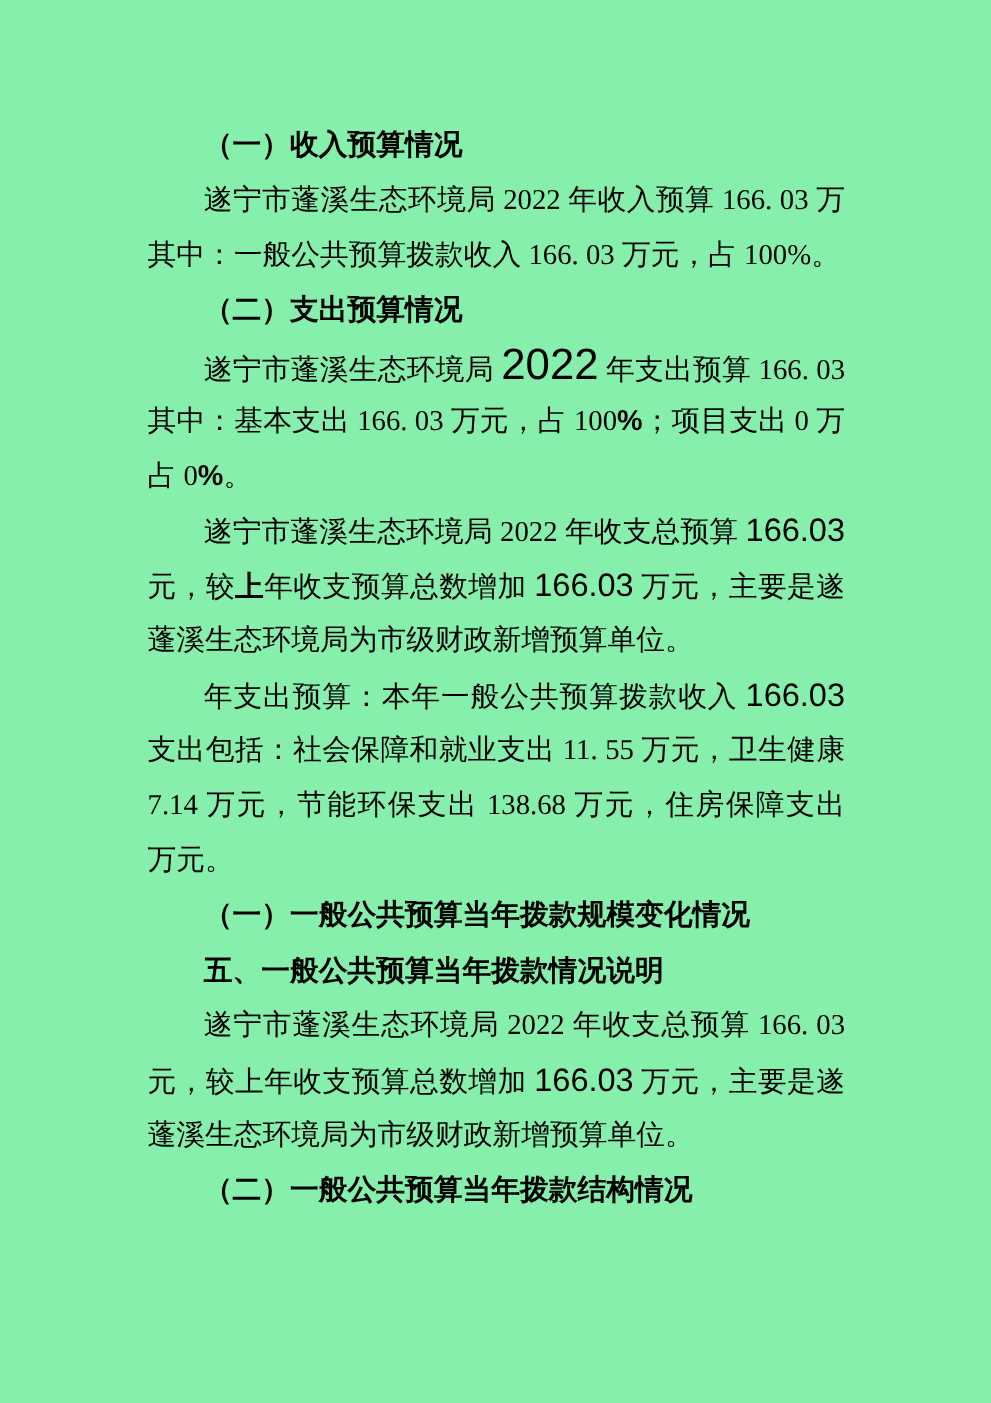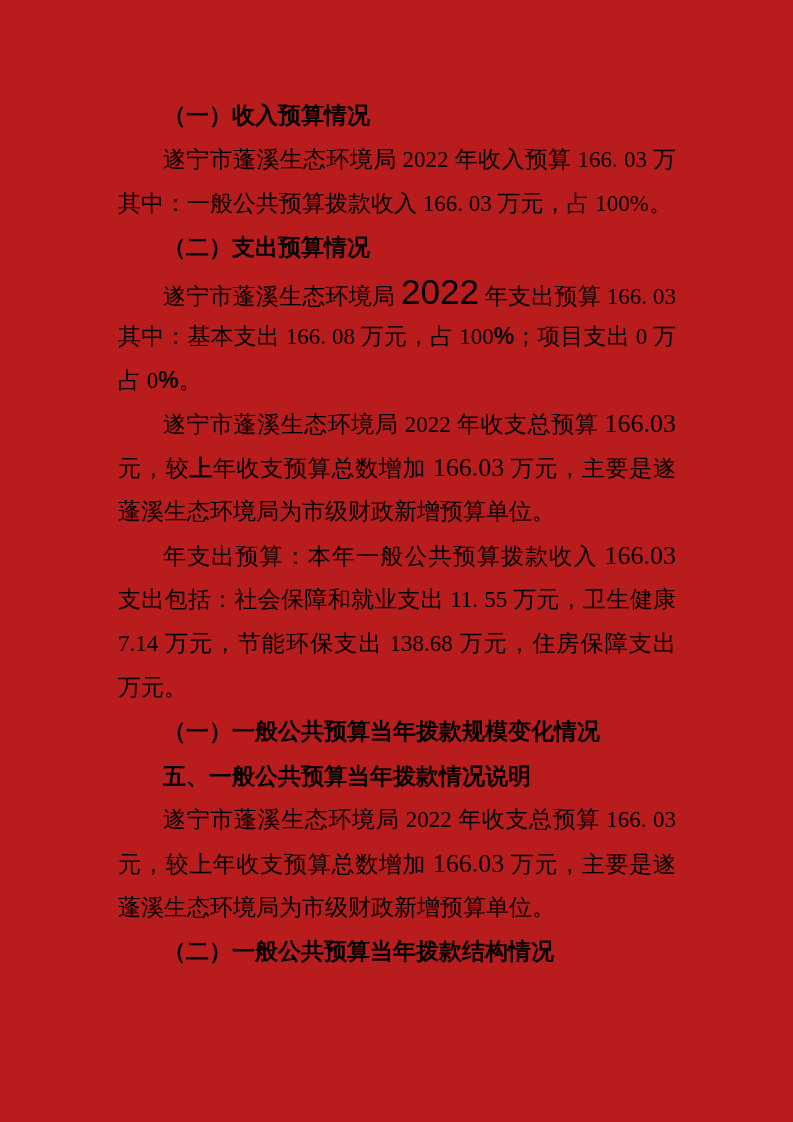--- a/index.html
+++ b/index.html
@@ -4,21 +4,21 @@
 <style>
   html, body {
     margin: 0;
     padding: 0;
     background: #ffffff;
   }
   .page {
     position: relative;
     width: 793px;
     height: 1122px;
-    background: #b91c1c;
+    background: #86efac;
     overflow: hidden;
   }
   .content {
     position: absolute;
     left: 118px;
     top: 94px;
     width: 558px;
   }
   .line {
     height: 44px;
@@ -39,21 +39,21 @@
     text-align-last: left;
   }
   .heading-hei {
     font-family: "Liberation Sans", "DejaVu Sans", sans-serif;
     font-weight: bold;
     font-size: 23px;
     text-indent: 45px;
     text-align-last: left;
   }
   .seg-sans {
-    font-family: Liberation Serif, serif;
+    font-family: Liberation Sans, sans-serif;
     font-size: 26px;
   }
   .seg-year {
     font-family: "Liberation Sans", "DejaVu Sans", sans-serif;
     font-size: 35px;
   }
   .seg-hei {
     font-family: "Liberation Sans", "DejaVu Sans", sans-serif;
     font-weight: bold;
     font-size: 23px;
@@ -62,21 +62,21 @@
 </head>
 <body>
 
 <div class="page">
   <div class="content" id="doc-content">
       <div class="line heading-kai lastline"><span>（一）收入预算情况</span></div>
       <div class="line full indent"><span>遂宁市蓬溪生态环境局 2022 年收入预算 166. 03 万元，</span></div>
       <div class="line lastline"><span>其中：一般公共预算拨款收入 166. 03 万元，占 100%。</span></div>
       <div class="line heading-kai lastline"><span>（二）支出预算情况</span></div>
       <div class="line full indent"><span>遂宁市蓬溪生态环境局 </span><span class="seg-year">2022</span><span> 年支出预算 166. 03 万元，</span></div>
-      <div class="line full"><span>其中：基本支出 166. 08 万元，占 100</span><span class="seg-hei">%</span><span>；项目支出 0 万元，</span></div>
+      <div class="line full"><span>其中：基本支出 166. 03 万元，占 100</span><span class="seg-hei">%</span><span>；项目支出 0 万元，</span></div>
       <div class="line lastline"><span>占 0</span><span class="seg-hei">%</span><span>。</span></div>
       <div class="line full indent"><span>遂宁市蓬溪生态环境局 2022 年收支总预算 </span><span class="seg-sans">166.03</span></div>
       <div class="line full"><span>元，较</span><span class="seg-hei">上</span><span>年收支预算总数增加 </span><span class="seg-sans">166.03</span><span> 万元，主要是遂宁市</span></div>
       <div class="line lastline"><span>蓬溪生态环境局为市级财政新增预算单位。</span></div>
       <div class="line full indent"><span>年支出预算：本年一般公共预算拨款收入 </span><span class="seg-sans">166.03</span><span> 万元；</span></div>
       <div class="line full"><span>支出包括：社会保障和就业支出 11. 55 万元，卫生健康支出</span></div>
       <div class="line full"><span>7.14 万元，节能环保支出 138.68 万元，住房保障支出 8.66</span></div>
       <div class="line lastline"><span>万元。</span></div>
       <div class="line heading-kai lastline"><span>（一）一般公共预算当年拨款规模变化情况</span></div>
       <div class="line heading-hei lastline"><span>五、一般公共预算当年拨款情况说明</span></div>

